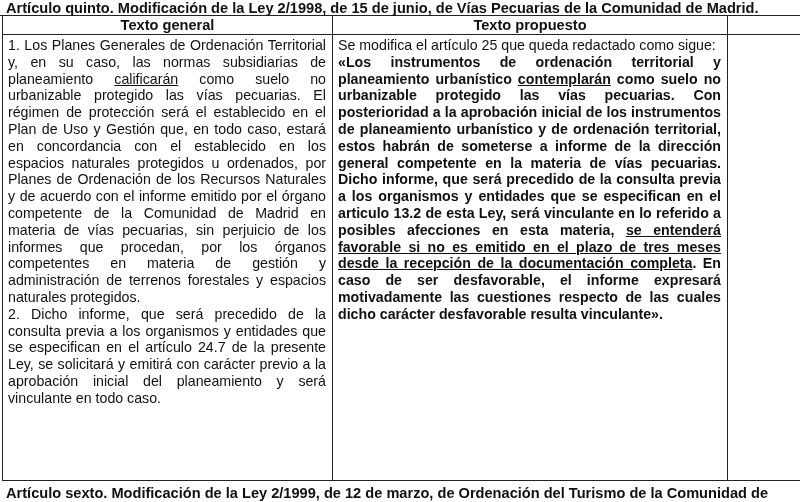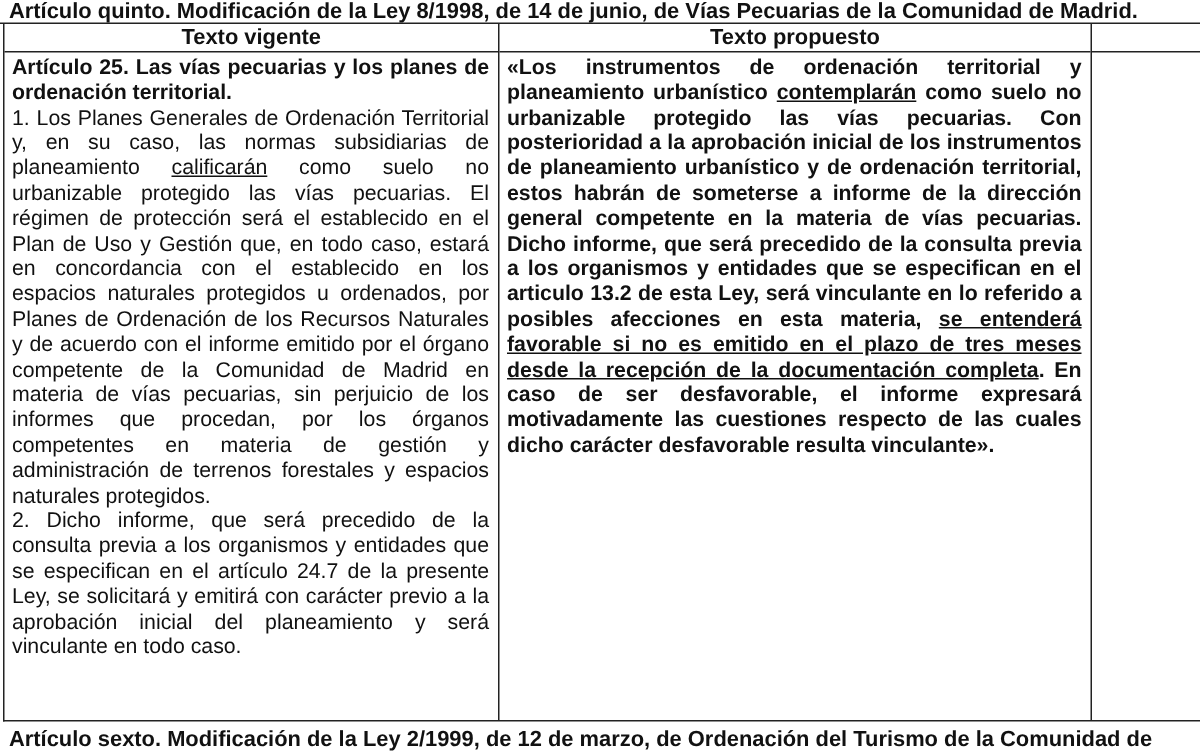--- a/index.html
+++ b/index.html
@@ -36,35 +36,35 @@
   .u { text-decoration: underline; }
   .footer-row {
     position: absolute; left: 0; top: 484px; width: 800px; height: 18px;
     font-weight: bold; font-size: 14.6px; line-height: 18px;
     white-space: nowrap; padding-left: 6px; box-sizing: border-box;
   }
 </style>
 </head>
 <body>
 
-<div class="title-row">Artículo quinto. Modificación de la Ley 8/1998, de 14 de junio, de Vías Pecuarias de la Comunidad de Madrid.</div>
+<div class="title-row">Artículo quinto. Modificación de la Ley 2/1998, de 15 de junio, de Vías Pecuarias de la Comunidad de Madrid.</div>
 
 <div class="grid">
   <div class="col col-1">
-    <div class="hdr">Texto vigente</div>
+    <div class="hdr">Texto general</div>
     <div class="cell">
-      <p class="b">Artículo 25. Las vías pecuarias y los planes de ordenación territorial.</p>
       <p><span>1. Los Planes Generales de Ordenación Territorial y, en su caso, las normas subsidiarias de planeamiento </span><span class="u">calificarán</span><span> como suelo no urbanizable protegido las vías pecuarias. El régimen de protección será el establecido en el Plan de Uso y Gestión que, en todo caso, estará en concordancia con el establecido en los espacios naturales protegidos u ordenados, por Planes de Ordenación de los Recursos Naturales y de acuerdo con el informe emitido por el órgano competente de la Comunidad de Madrid en materia de vías pecuarias, sin perjuicio de los informes que procedan, por los órganos competentes en materia de gestión y administración de terrenos forestales y espacios naturales protegidos.</span></p>
       <p>2. Dicho informe, que será precedido de la consulta previa a los organismos y entidades que se especifican en el artículo 24.7 de la presente Ley, se solicitará y emitirá con carácter previo a la aprobación inicial del planeamiento y será vinculante en todo caso.</p>
     </div>
   </div>
 
   <div class="col col-2">
     <div class="hdr">Texto propuesto</div>
     <div class="cell">
+      <p>Se modifica el artículo 25 que queda redactado como sigue:</p>
       <p class="b"><span>«Los instrumentos de ordenación territorial y planeamiento urbanístico </span><span class="u">contemplarán</span><span> como suelo no urbanizable protegido las vías pecuarias. Con posterioridad a la aprobación inicial de los instrumentos de planeamiento urbanístico y de ordenación territorial, estos habrán de someterse a informe de la dirección general competente en la materia de vías pecuarias. Dicho informe, que será precedido de la consulta previa a los organismos y entidades que se especifican en el articulo 13.2 de esta Ley, será vinculante en lo referido a posibles afecciones en esta materia, </span><span class="u">se entenderá favorable si no es emitido en el plazo de tres meses desde la recepción de la documentación completa</span><span>. En caso de ser desfavorable, el informe expresará motivadamente las cuestiones respecto de las cuales dicho carácter desfavorable resulta vinculante».</span></p>
     </div>
   </div>
 
   <div class="col col-3">
     <div class="hdr"></div>
     <div class="cell"></div>
   </div>
 </div>
 

